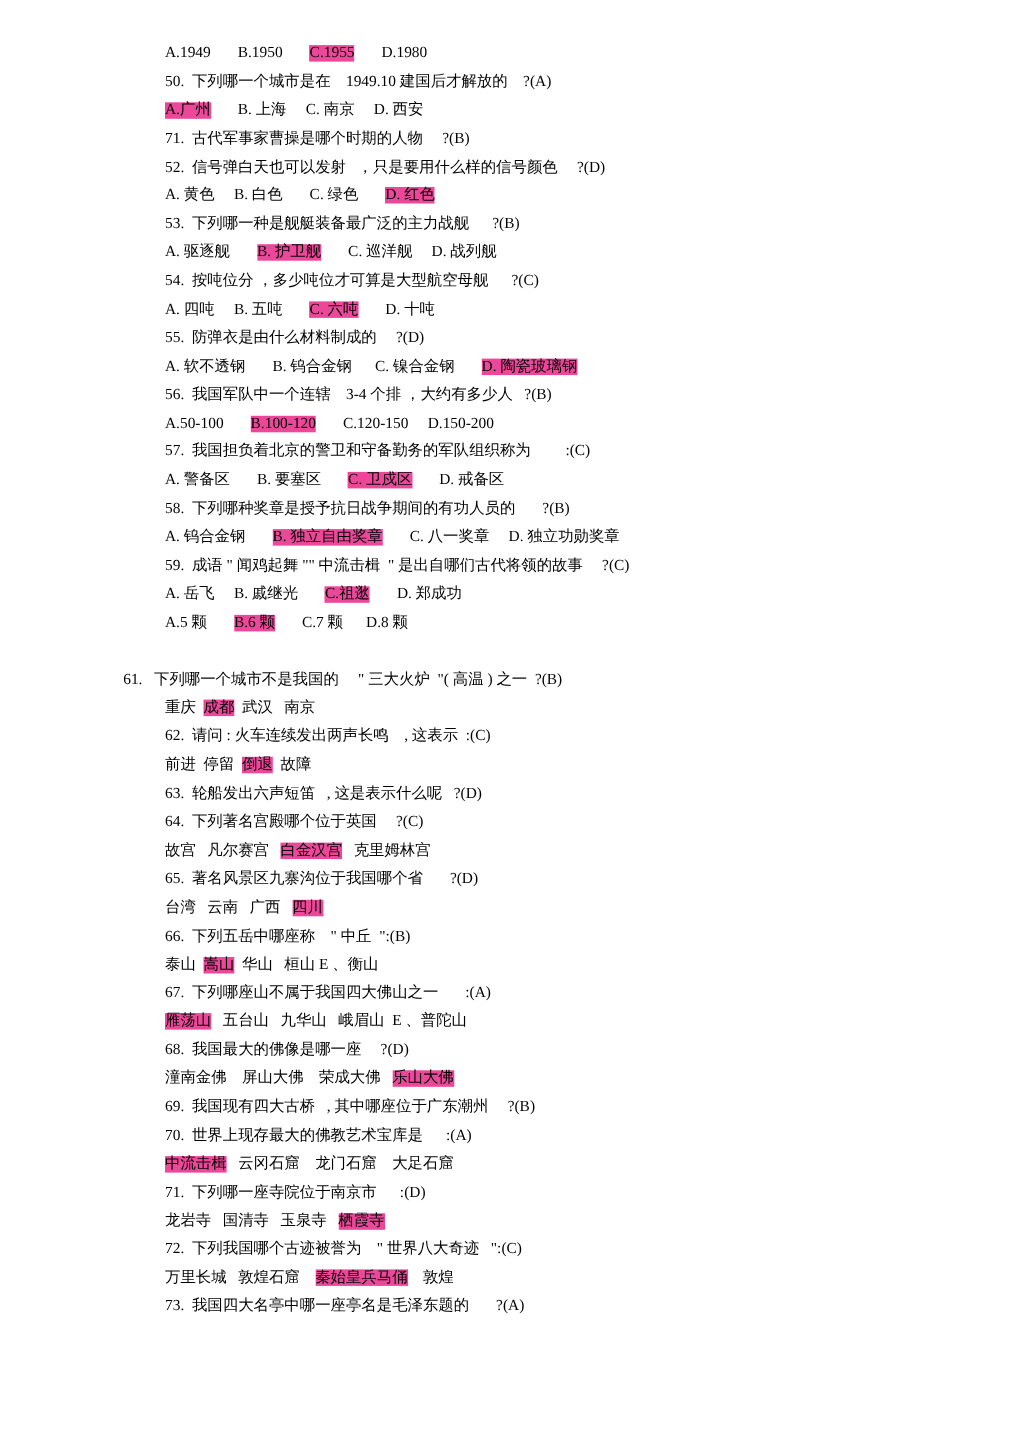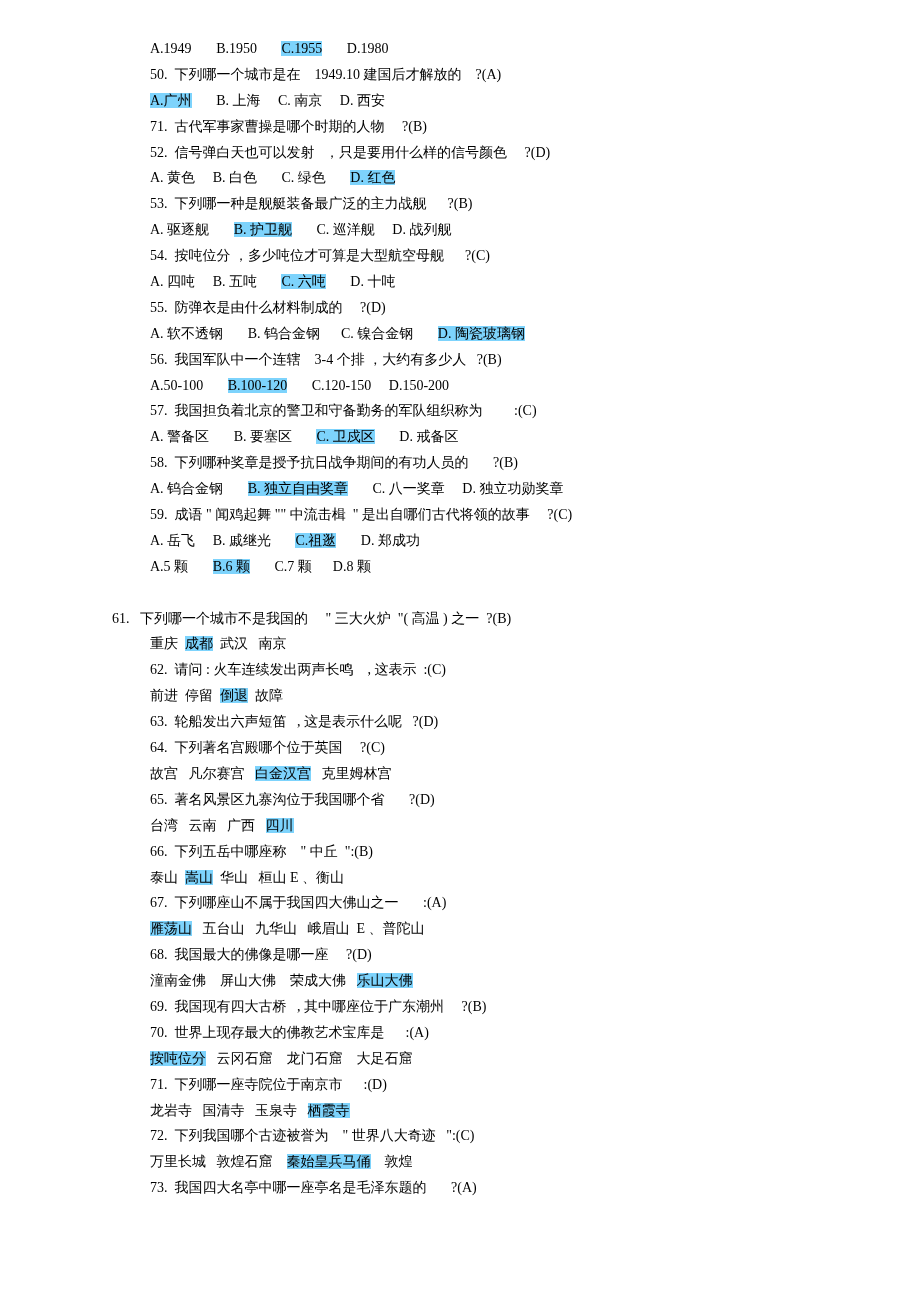--- a/index.html
+++ b/index.html
@@ -15,21 +15,21 @@
     width: 920px;
     margin: 0 auto;
     box-sizing: border-box;
     padding-left: 150px;
     padding-right: 60px;
   }
   .line {
     white-space: pre;
   }
   .hl {
-    background: #7dd3fc;
+    background: #ec4899;
   }
   .q61 {
     margin-left: -38px;
   }
 </style>
 </head>
 <body>
 
 <div class="page">
 
@@ -87,21 +87,21 @@
 
 <div class="line">67.  下列哪座山不属于我国四大佛山之一       :(A)</div>
 <div class="line"><span class="hl">雁荡山</span><span>   五台山   九华山   峨眉山  E 、普陀山</span></div>
 
 <div class="line">68.  我国最大的佛像是哪一座     ?(D)</div>
 <div class="line"><span>潼南金佛    屏山大佛    荣成大佛   </span><span class="hl">乐山大佛</span></div>
 
 <div class="line">69.  我国现有四大古桥   , 其中哪座位于广东潮州     ?(B)</div>
 
 <div class="line">70.  世界上现存最大的佛教艺术宝库是      :(A)</div>
-<div class="line"><span class="hl">按吨位分</span><span>   云冈石窟    龙门石窟    大足石窟</span></div>
+<div class="line"><span class="hl">中流击楫</span><span>   云冈石窟    龙门石窟    大足石窟</span></div>
 
 <div class="line">71.  下列哪一座寺院位于南京市      :(D)</div>
 <div class="line"><span>龙岩寺   国清寺   玉泉寺   </span><span class="hl">栖霞寺</span></div>
 
 <div class="line">72.  下列我国哪个古迹被誉为    " 世界八大奇迹   ":(C)</div>
 <div class="line"><span>万里长城   敦煌石窟    </span><span class="hl">秦始皇兵马俑</span><span>    敦煌</span></div>
 
 <div class="line">73.  我国四大名亭中哪一座亭名是毛泽东题的       ?(A)</div>
 
 </div>

